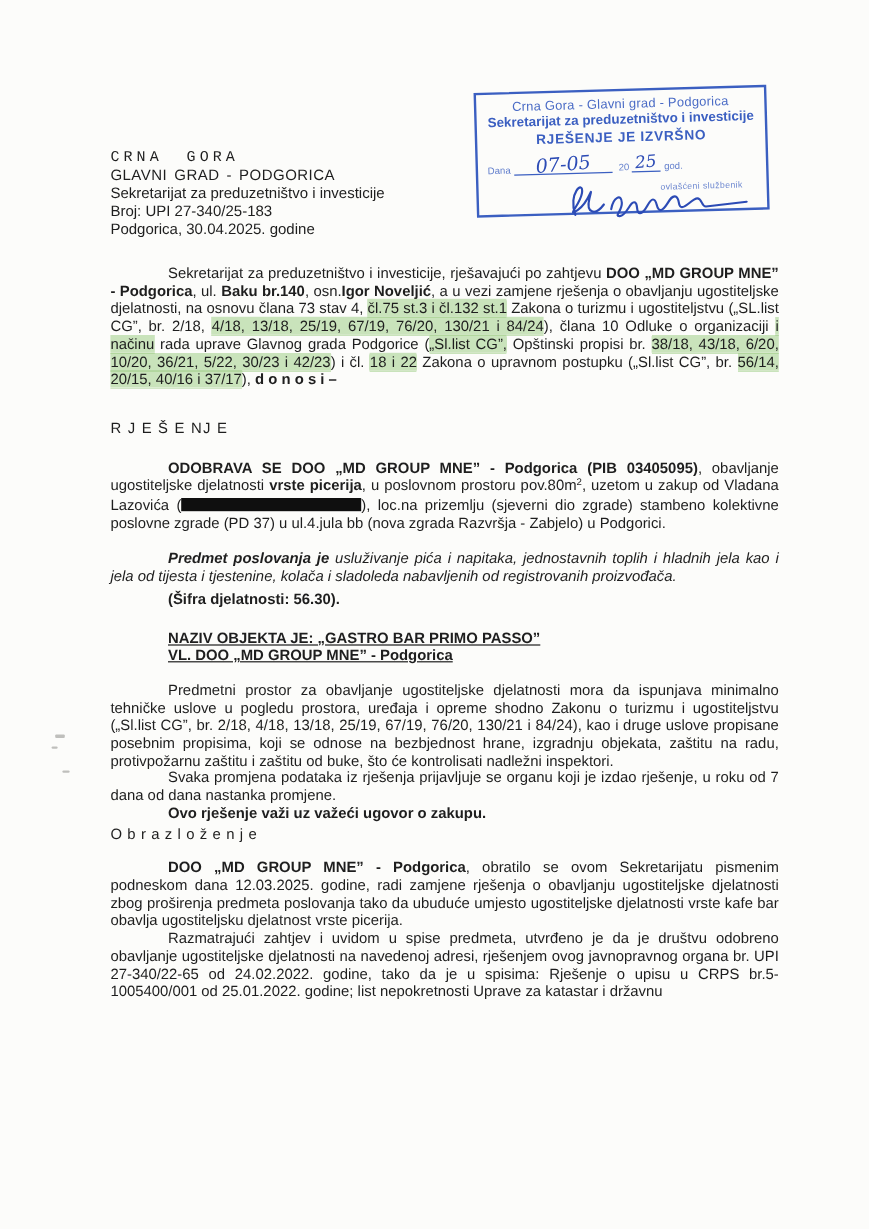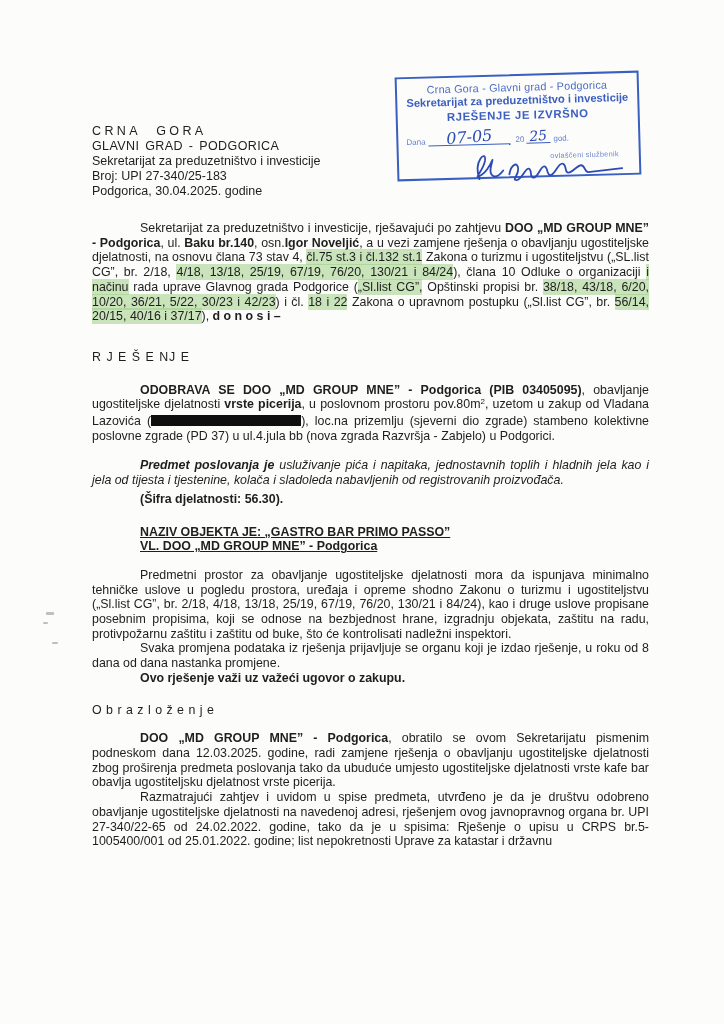--- a/index.html
+++ b/index.html
@@ -7,21 +7,21 @@
   body {
     position:relative;
     background:#fcfcfa;
     font-family:"Liberation Sans", sans-serif;
     color:#1e1e1e;
   }
   .page { position:absolute; inset:0; }
 
   
   .header-block { position:absolute; left:92px; top:124px; font-size:12.5px; line-height:15px; }
-  .hdr-country { letter-spacing:3.4px; word-spacing:9px; }
+  .hdr-country { letter-spacing:3.4px; word-spacing:9px;font-family:Liberation Mono, monospace; }
   .hdr-city { letter-spacing:0.4px; word-spacing:2px; }
 
   
   .stamp {
     position:absolute; left:396px; top:74px; width:244px; height:104px;
     border:2px solid #3b5fc1; color:#3b5fc1;
     transform:rotate(-1.6deg);
     padding-top:5px;
   }
   .stamp-l1 { font-size:10.8px; text-align:center; letter-spacing:0.2px; opacity:.92; }
@@ -40,21 +40,21 @@
   .year-pre { padding:0 2px 0 5px; opacity:.8; }
   .year-suf { padding-left:3px; opacity:.8; }
   .officer { font-size:7.3px; text-align:right; padding-right:20px; margin-top:8px; opacity:.75; letter-spacing:0.3px; }
   .signature { position:absolute; right:0px; bottom:-18px; }
 
   
   .content { position:absolute; left:92px; top:221px; width:557px; font-size:12.4px; line-height:14.7px; }
   .para { text-align:justify; text-indent:48px; }
   .heading { text-align:left; font-weight:400; text-indent:0; }
   .h-rj { margin:26px 0 18px 0; letter-spacing:1px; }
-  .h-ob { margin:17px 0 14px 0; letter-spacing:0.5px; }
+  .h-ob { margin:2px 0 14px 0; letter-spacing:0.5px; }
   .naziv { text-align:left; text-indent:0; padding-left:48px; font-weight:700;text-decoration:underline; }
   .mt15 { margin-top:15px;font-style:italic; }
   .mt18 { margin-top:18px; }
   .mt14 { margin-top:14px; }
   .mt4 { margin-top:4px; }
 
   .b { font-weight:700; }
   .hl { background:rgba(158,206,134,0.55); box-shadow:0 1px 0 rgba(158,206,134,0.55), 0 -1px 0 rgba(158,206,134,0.55); }
   .sup { font-size:8px; position:relative; top:-4px; }
   .redact { display:inline-block; width:150px; height:11px; background:#0f0f0f; vertical-align:-1px; }
@@ -104,21 +104,21 @@
     <p class="heading h-rj">R J E Š E NJ E</p>
 
     <p class="para"><span class="b">ODOBRAVA SE DOO „MD GROUP MNE” - Podgorica (PIB 03405095)</span><span class="">, obavljanje ugostiteljske djelatnosti </span><span class="b">vrste picerija</span><span class="">, u poslovnom prostoru pov.80m</span><span class="sup">2</span><span class="">, uzetom u zakup od Vladana Lazovića (</span><span class="redact"></span><span class="">), loc.na prizemlju (sjeverni dio zgrade) stambeno kolektivne poslovne zgrade (PD 37) u ul.4.jula bb (nova zgrada Razvršja - Zabjelo) u Podgorici.</span></p>
     <p class="para mt15"><span class="b">Predmet poslovanja je</span><span class=""> usluživanje pića i napitaka, jednostavnih toplih i hladnih jela kao i jela od tijesta i tjestenine, kolača i sladoleda nabavljenih od registrovanih proizvođača.</span></p>
     <p class="para mt4"><span class="b">(Šifra djelatnosti: 56.30).</span></p>
 
     <p class="naziv mt18"><span class="b">NAZIV OBJEKTA JE: „GASTRO BAR PRIMO PASSO”</span></p>
     <p class="naziv"><span class="b">VL. DOO „MD GROUP MNE” - Podgorica</span></p>
 
     <p class="para mt14"><span class="">Predmetni prostor za obavljanje ugostiteljske djelatnosti mora da ispunjava minimalno tehničke uslove u pogledu prostora, uređaja i opreme shodno Zakonu o turizmu i ugostiteljstvu („Sl.list CG”, br. 2/18, 4/18, 13/18, 25/19, 67/19, 76/20, 130/21 i 84/24), kao i druge uslove propisane posebnim propisima, koji se odnose na bezbjednost hrane, izgradnju objekata, zaštitu na radu, protivpožarnu zaštitu i zaštitu od buke, što će kontrolisati nadležni inspektori.</span></p>
-    <p class="para"><span class="">Svaka promjena podataka iz rješenja prijavljuje se organu koji je izdao rješenje, u roku od 8 dana od dana nastanka promjene.</span></p>
+    <p class="para"><span class="">Svaka promjena podataka iz rješenja prijavljuje se organu koji je izdao rješenje, u roku od 7 dana od dana nastanka promjene.</span></p>
     <p class="para"><span class="b">Ovo rješenje važi uz važeći ugovor o zakupu.</span></p>
 
     <p class="heading h-ob">O b r a z l o ž e n j e</p>
 
     <p class="para"><span class="b">DOO „MD GROUP MNE” - Podgorica</span><span class="">, obratilo se ovom Sekretarijatu pismenim podneskom dana 12.03.2025. godine, radi zamjene rješenja o obavljanju ugostiteljske djelatnosti zbog proširenja predmeta poslovanja tako da ubuduće umjesto ugostiteljske djelatnosti vrste kafe bar obavlja ugostiteljsku djelatnost vrste picerija.</span></p>
     <p class="para"><span class="">Razmatrajući zahtjev i uvidom u spise predmeta, utvrđeno je da je društvu odobreno obavljanje ugostiteljske djelatnosti na navedenoj adresi, rješenjem ovog javnopravnog organa br. UPI 27-340/22-65 od 24.02.2022. godine, tako da je u spisima: Rješenje o upisu u CRPS br.5-1005400/001 od 25.01.2022. godine; list nepokretnosti Uprave za katastar i državnu</span></p>
   </div>
 
   <div class="speck sp1"></div>
   <div class="speck sp2"></div>

